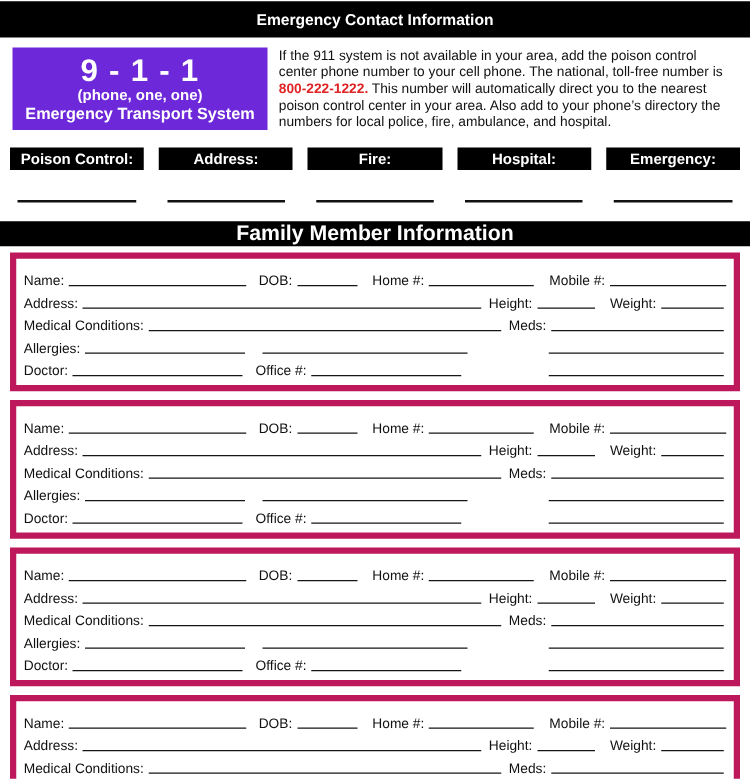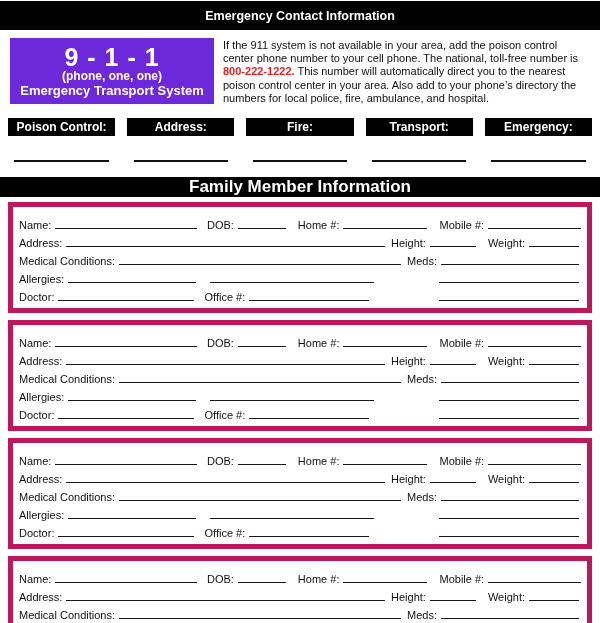--- a/index.html
+++ b/index.html
@@ -55,21 +55,21 @@
     <div class="ph">(phone, one, one)</div>
     <div class="cap">Emergency Transport System</div>
   </div>
   <div class="intro-text"><span>If the 911 system is not available in your area, add the poison control center phone number to your cell phone. The national, toll-free number is </span><span class="phone">800-222-1222.</span><span> This number will automatically direct you to the nearest poison control center in your area. Also add to your phone’s directory the numbers for local police, fire, ambulance, and hospital.</span></div>
 </div>
 
 <div class="contacts-row">
   <div class="contact-label">Poison Control:</div>
   <div class="contact-label">Address:</div>
   <div class="contact-label">Fire:</div>
-  <div class="contact-label">Transport:</div>
+  <div class="contact-label">Hospital:</div>
   <div class="contact-label">Emergency:</div>
 </div>
 
 <div class="contacts-lines">
   <div class="cell">
       <div class="cline"></div>
     </div>
   <div class="cell">
       <div class="cline"></div>
     </div>

